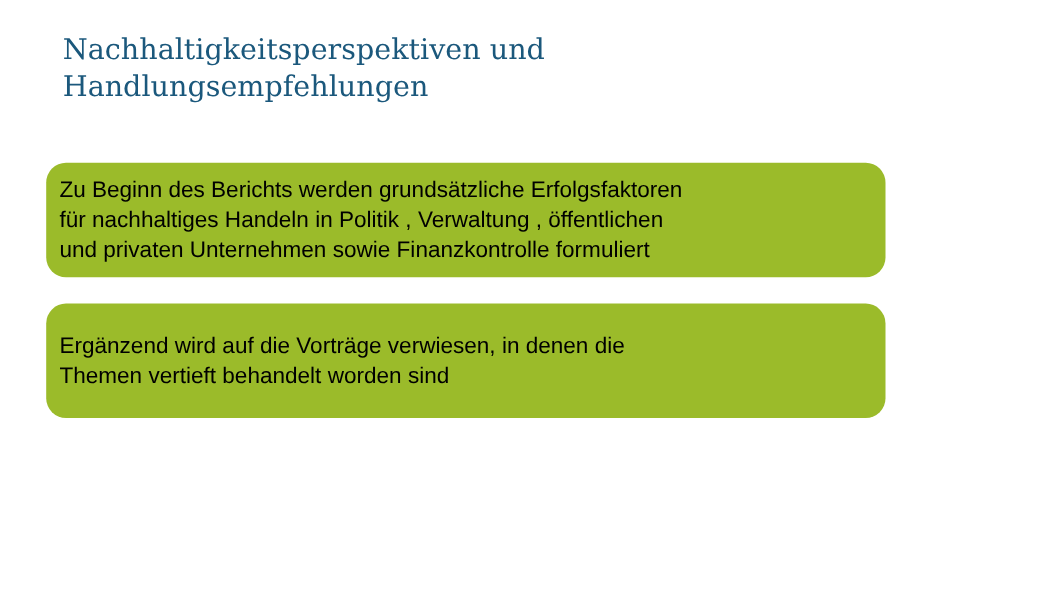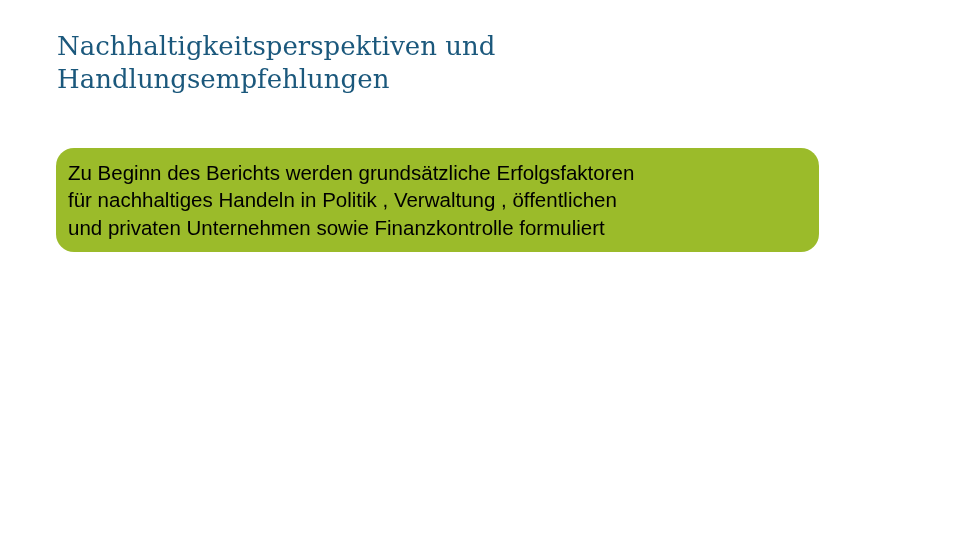--- a/index.html
+++ b/index.html
@@ -23,21 +23,21 @@
     margin: 0;
     font-family: "DejaVu Serif", serif;
     font-weight: 400;
     font-size: 26px;
     line-height: 1.27;
     color: var(--title-color, #1b587c);
     white-space: pre-line;
   }
   .boxes {
     position: absolute;
-    left: 56px;
+    left: 42px;
     top: 148px;
     width: 763px;
     display: flex;
     flex-direction: column;
     gap: 24px;
   }
   .box {
     box-sizing: border-box;
     height: 104px;
     background: var(--box-color, #9bbb2a);
@@ -61,14 +61,18 @@
 <div class="slide">
   <h1 class="title">Nachhaltigkeitsperspektiven und
 Handlungsempfehlungen</h1>
 
   <div class="boxes">
     <div class="box">
       <p>Zu Beginn des Berichts werden grundsätzliche Erfolgsfaktoren
 für nachhaltiges Handeln in Politik , Verwaltung , öffentlichen
 und privaten Unternehmen sowie Finanzkontrolle formuliert</p>
     </div>
+    <div class="box">
+      <p>Ergänzend wird auf die Vorträge verwiesen, in denen die
+Themen vertieft behandelt worden sind</p>
+    </div>
   </div>
 </div>
 
 </body></html>

